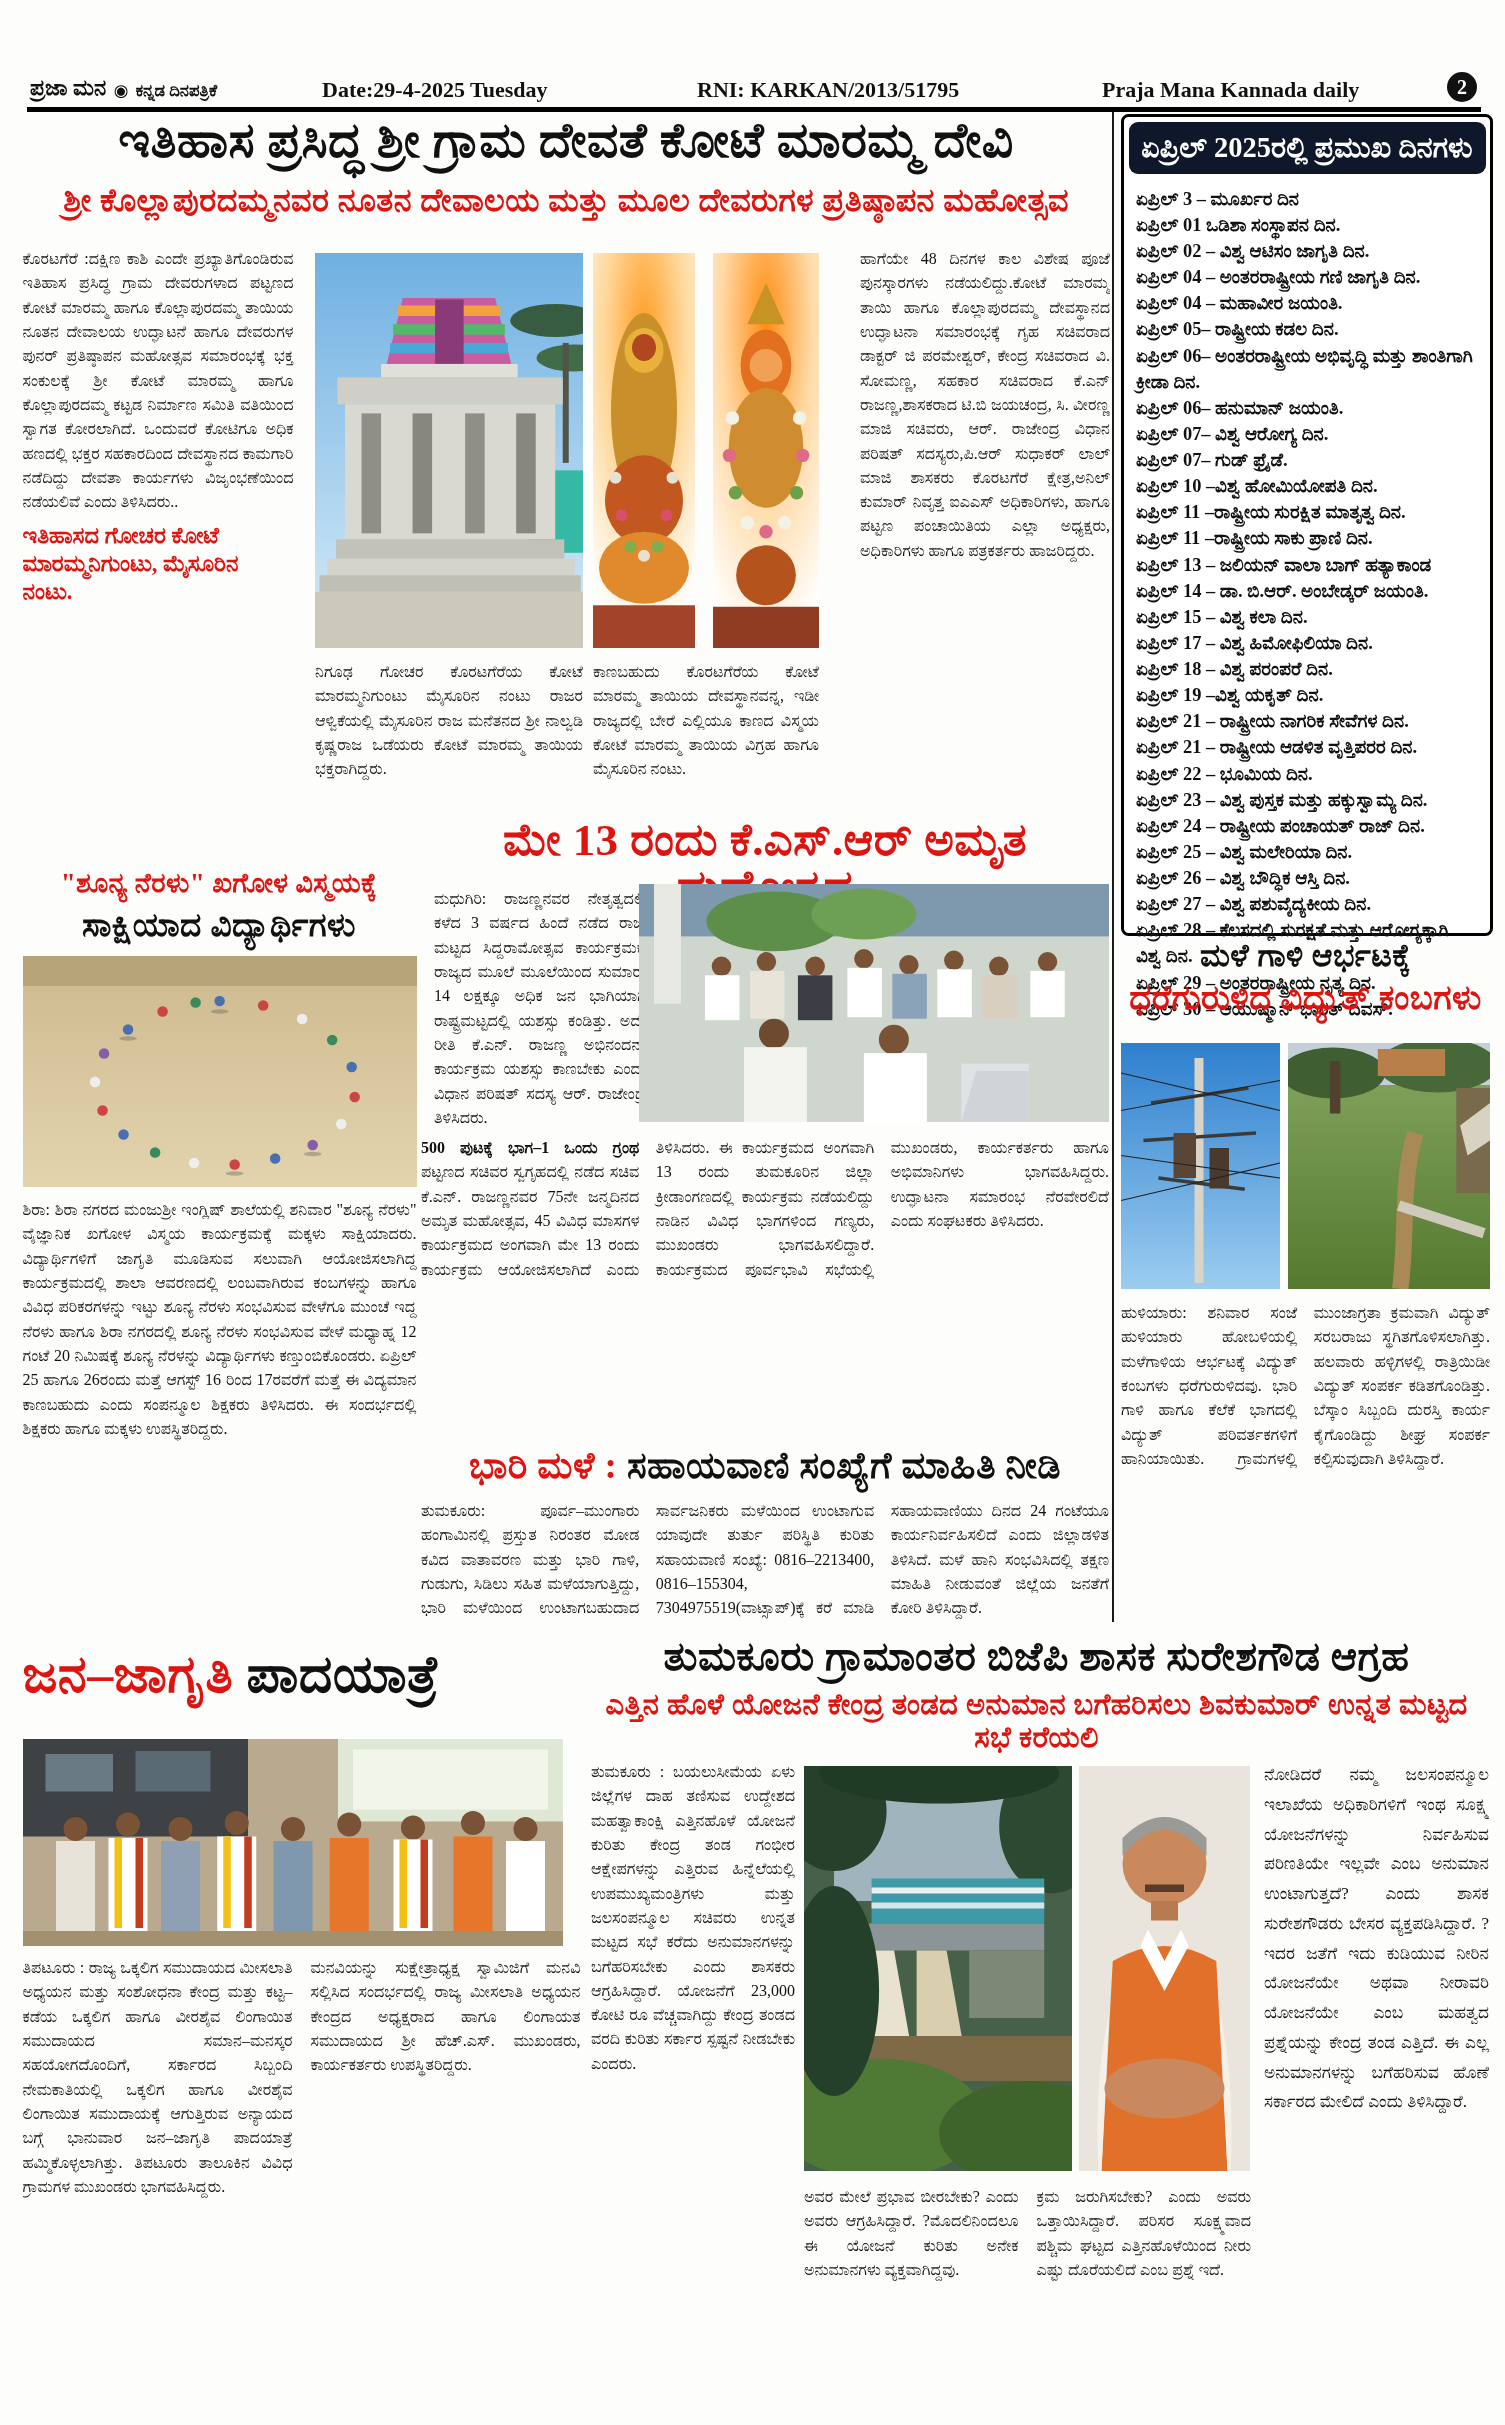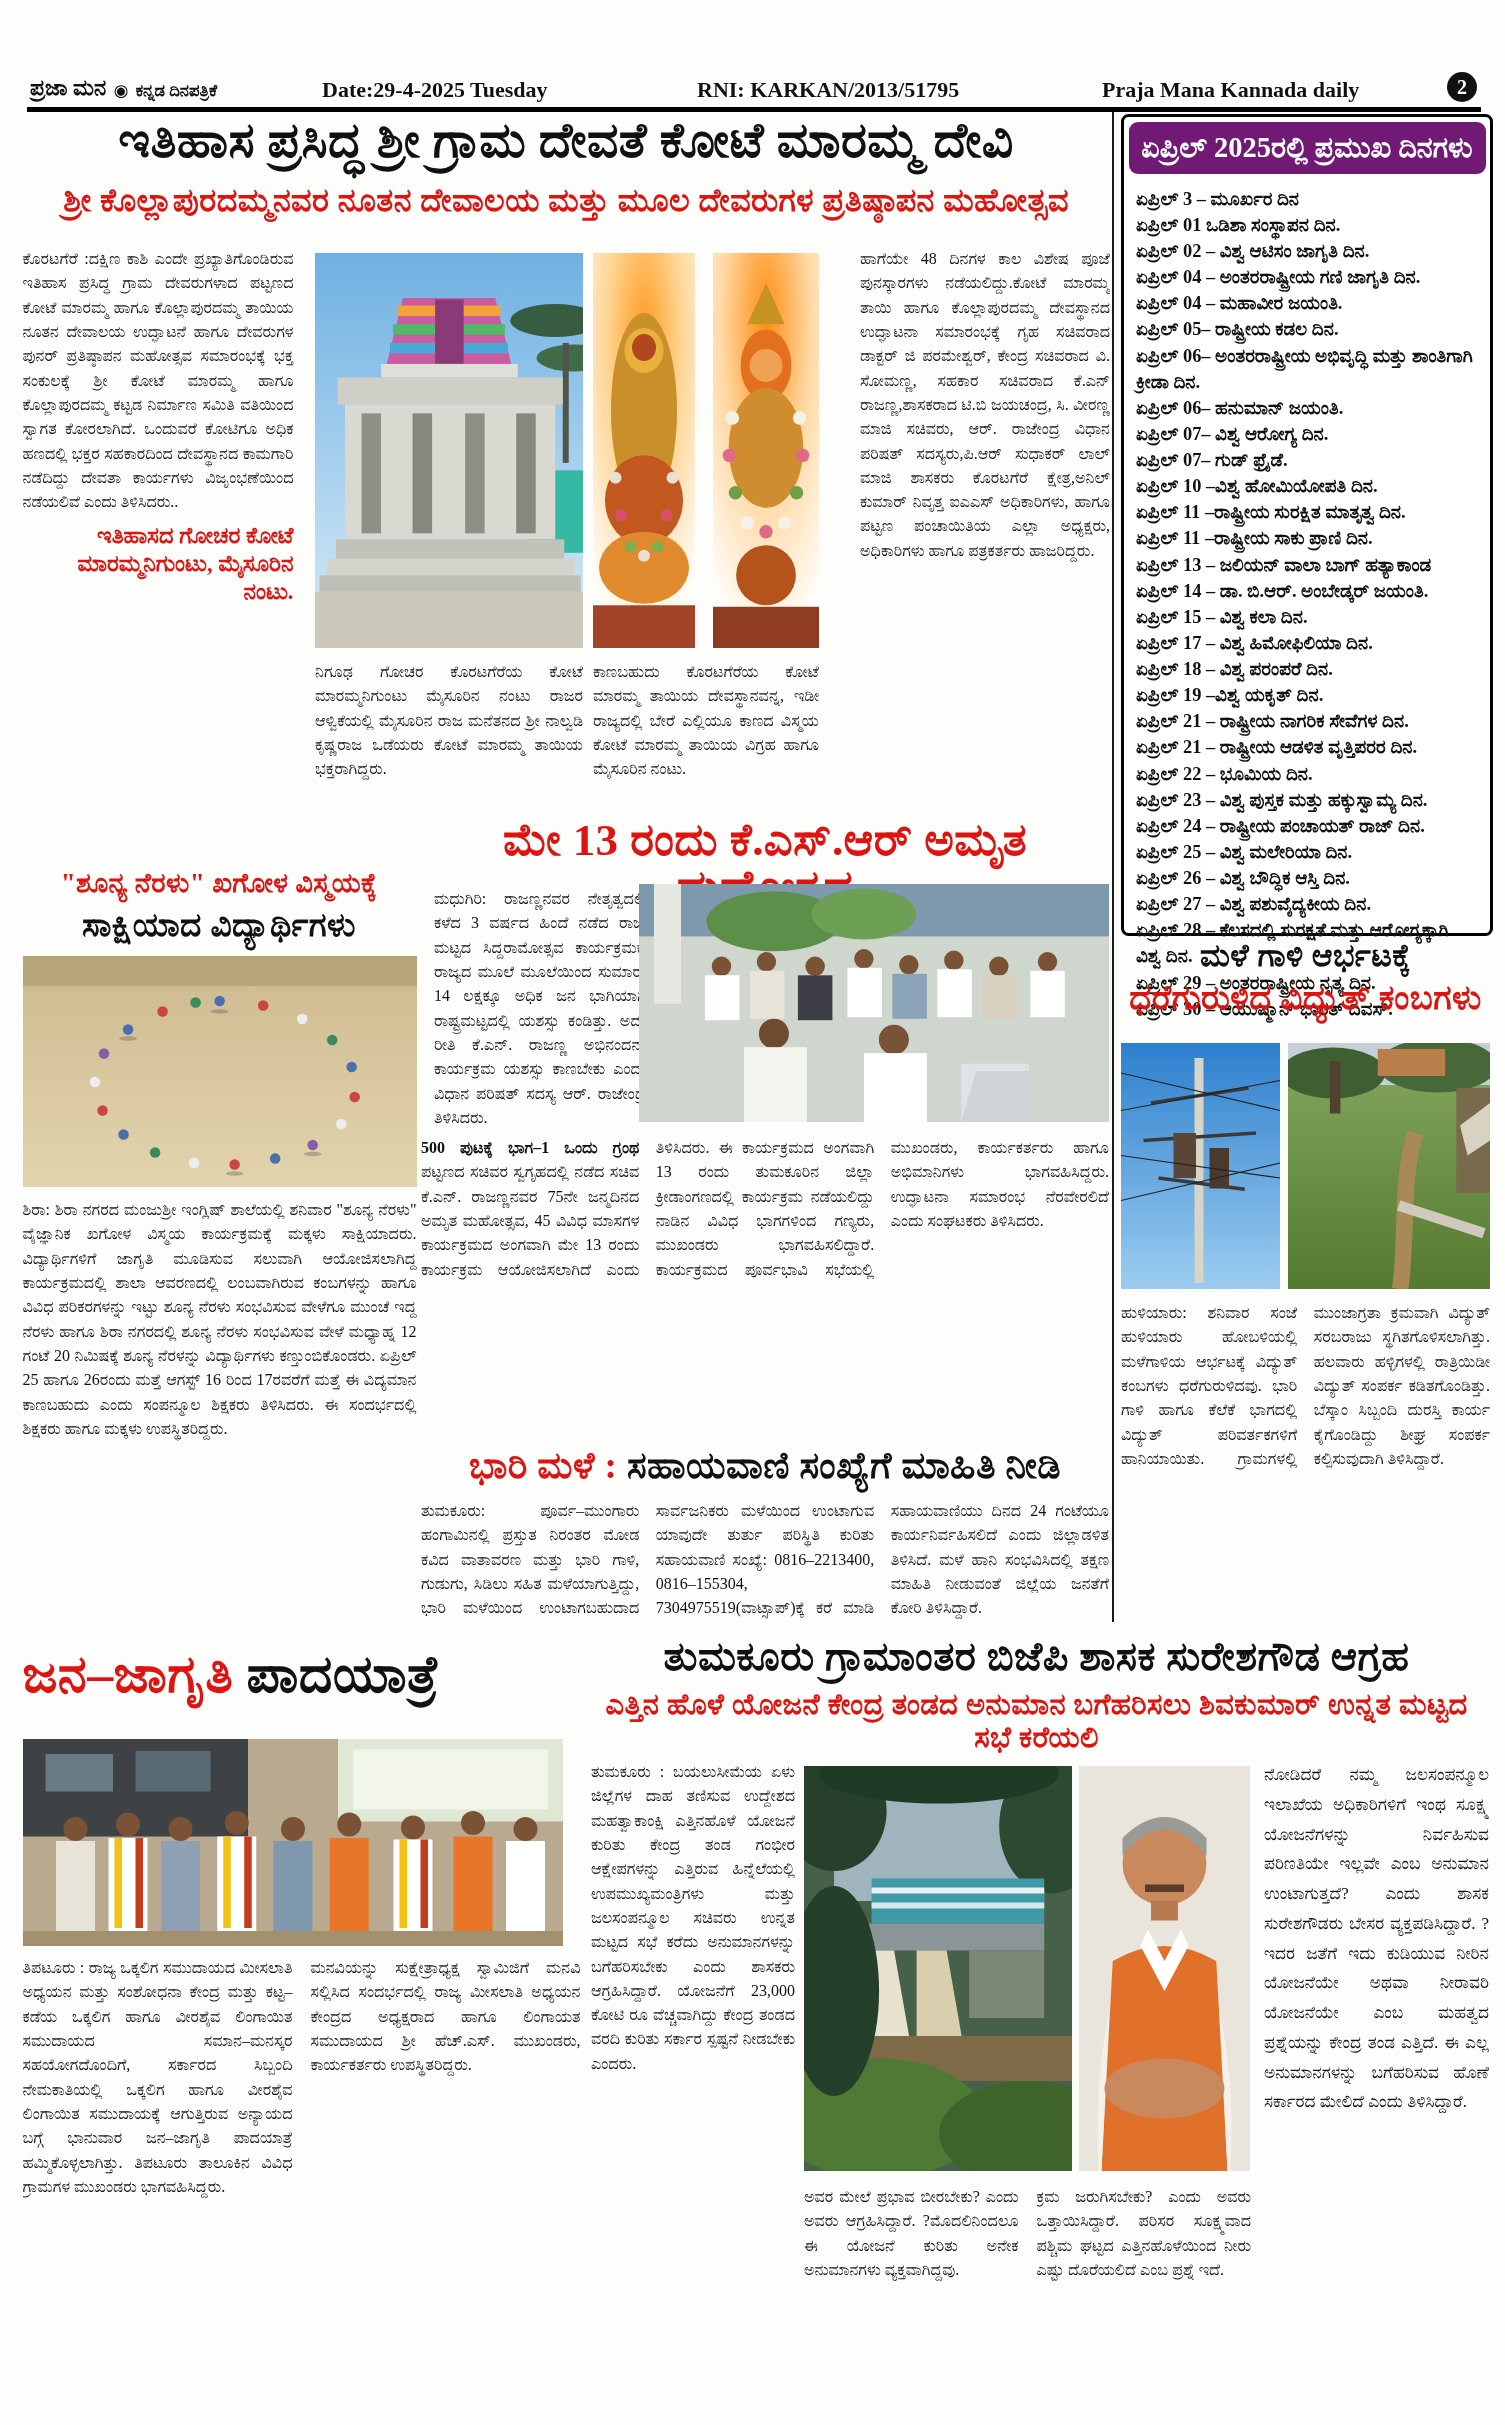--- a/index.html
+++ b/index.html
@@ -15,25 +15,25 @@
   .rule-h{background:#000;}
   .rule-v{background:#1a1a1a;}
   .photo{overflow:hidden;}
   .photo svg{display:block;width:100%;height:100%;}
   
   .mast{font-weight:bold;font-size:22px;white-space:nowrap;}
   .badge{width:30px;height:30px;border-radius:50%;background:#111;color:#fff;
          font-size:20px;font-weight:bold;display:flex;align-items:center;justify-content:center;}
   
   .april-box{border:3px solid #000;border-radius:7.5px;background:#fff;}
-  .april-title{background:#701a75;color:#fff;border-radius:9px;margin:4.5px;padding:10.5px 6px;
+  .april-title{background:#0f172a;color:#fff;border-radius:9px;margin:4.5px;padding:10.5px 6px;
                font-size:28.5px;font-weight:bold;text-align:center;line-height:1.1;}
   .april-list{padding:7.5px 12px 4.5px 12px;}
   .april-item{font-size:18.4px;font-weight:bold;line-height:1.42;}
-  .crosshead{font-weight:bold;text-align:right;font-size:22.5px;line-height:1.25;margin:7.5px 0;}
+  .crosshead{font-weight:bold;text-align:left;font-size:22.5px;line-height:1.25;margin:7.5px 0;}
   .lead-note{font-weight:bold;}
 </style>
 </head>
 <body>
 
 <div class="page">
 
   <div class="abs" style="left:30px;top:75px;display:flex;align-items:flex-end;gap:7.5px;">
     <span class="mast">ಪ್ರಜಾ ಮನ</span>
     <span style="font-size:16.5px;">◉</span>

